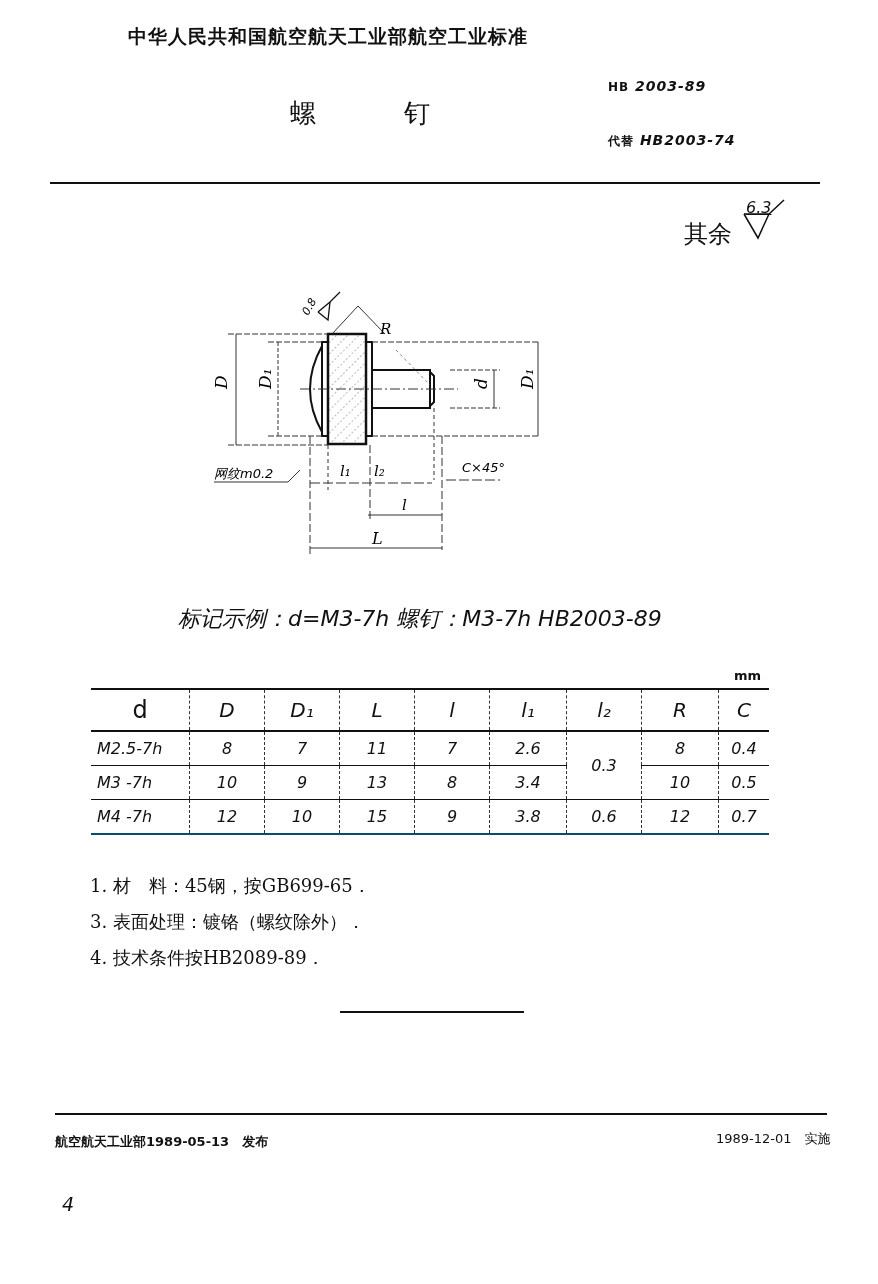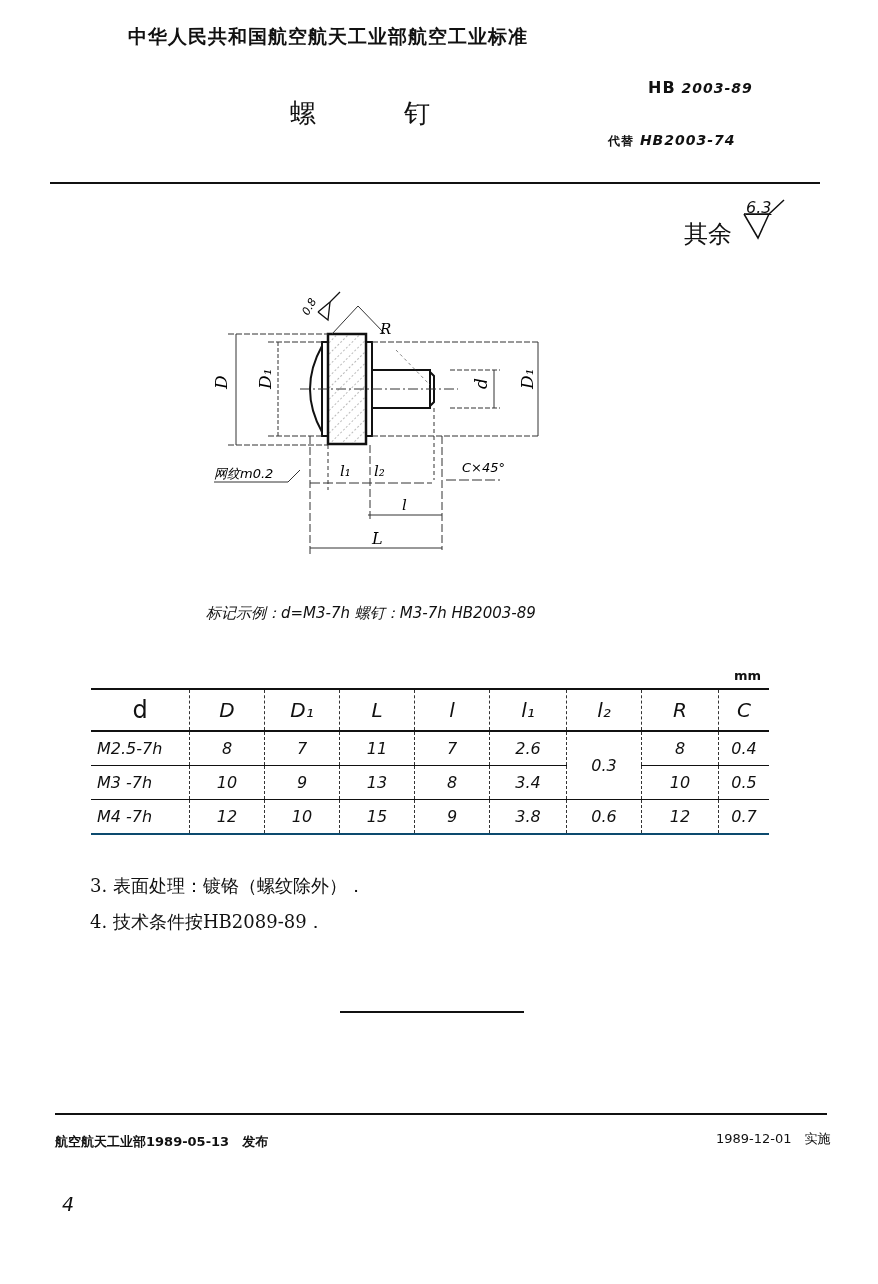--- a/index.html
+++ b/index.html
@@ -4,28 +4,28 @@
 <style>
   html, body { margin: 0; padding: 0; background: #ffffff; }
   body { width: 878px; height: 1284px; position: relative; overflow: hidden;
          font-family: "DejaVu Sans", sans-serif; color: #111; }
   .abs { position: absolute; }
   .org-title { left: 128px; top: 24px; font-size: 19px; font-weight: bold; letter-spacing: 1px; }
   .doc-title { left: 290px; top: 96px; font-size: 26px; font-family: "DejaVu Serif", serif; }
   .doc-title span { display: inline-block; }
   .doc-title .gap { width: 88px; }
   .std-no { left: 608px; top: 78px; font-size: 14px; font-style: italic; font-weight: bold; letter-spacing: 1px; }
-  .std-no .pre { font-style: normal; font-weight: bold; font-size: 16px; margin-left: 40px; }
+  .std-no .pre { font-style: normal; font-weight: bold; font-size: 12px; }
   .replaces { left: 608px; top: 132px; font-size: 14px; font-style: italic; font-weight: bold; letter-spacing: 1px; }
   .replaces .pre { font-style: normal; font-size: 12px; }
   .hr { height: 2px; background: #111; }
   .rough { left: 684px; top: 198px; }
   .rough-label { font-family: "DejaVu Serif", serif; font-size: 24px; position: absolute; left: 0; top: 20px; white-space: nowrap; }
   .rough-val { position: absolute; left: 62px; top: 0; font-size: 16px; font-style: italic; text-decoration: underline; }
-  .example { left: 178px; top: 604px; font-size: 15px; font-style: italic; font-family: "DejaVu Sans", sans-serif; white-space: nowrap; margin-left: 28px; }
+  .example { left: 178px; top: 604px; font-size: 22px; font-style: italic; font-family: "DejaVu Sans", sans-serif; white-space: nowrap; }
   .unit { left: 734px; top: 668px; font-size: 13px; font-weight: bold; }
   table.spec { position: absolute; left: 91px; top: 688px; width: 678px; border-collapse: collapse;
                font-style: italic; font-size: 16px; }
   table.spec th, table.spec td { border-left: 1px dashed #333; border-right: 1px dashed #333; text-align: center; }
   table.spec th:first-child, table.spec td:first-child { border-left: none; }
   table.spec th:last-child, table.spec td:last-child { border-right: none; }
   table.spec thead tr { border-top: 2px solid #111; border-bottom: 2px solid #111; }
   table.spec th { height: 38px; font-weight: normal; font-size: 20px; }
   table.spec td { height: 31px; border-bottom: 1.5px solid #111; }
   table.spec tbody tr:last-child td { border-bottom: 2px solid #0c4a6e; }
@@ -189,20 +189,21 @@
       <td>9</td>
       <td>3.8</td>
       <td>0.6</td>
       <td>12</td>
       <td>0.7</td>
     </tr>
   </tbody>
 </table>
 
 <div class="abs notes">
+  <div>1. 材　料：45钢，按GB699-65．</div>
   <div>3. 表面处理：镀铬（螺纹除外）．</div>
   <div>4. 技术条件按HB2089-89．</div>
 </div>
 
 <div class="abs hr" style="left:340px; top:1011px; width:184px; height:2px;"></div>
 
 <div class="abs hr" style="left:55px; top:1113px; width:772px; height:2px;"></div>
 <div class="abs footer-left">航空航天工业部1989-05-13　发布</div>
 <div class="abs footer-right">1989-12-01　实施</div>
 

